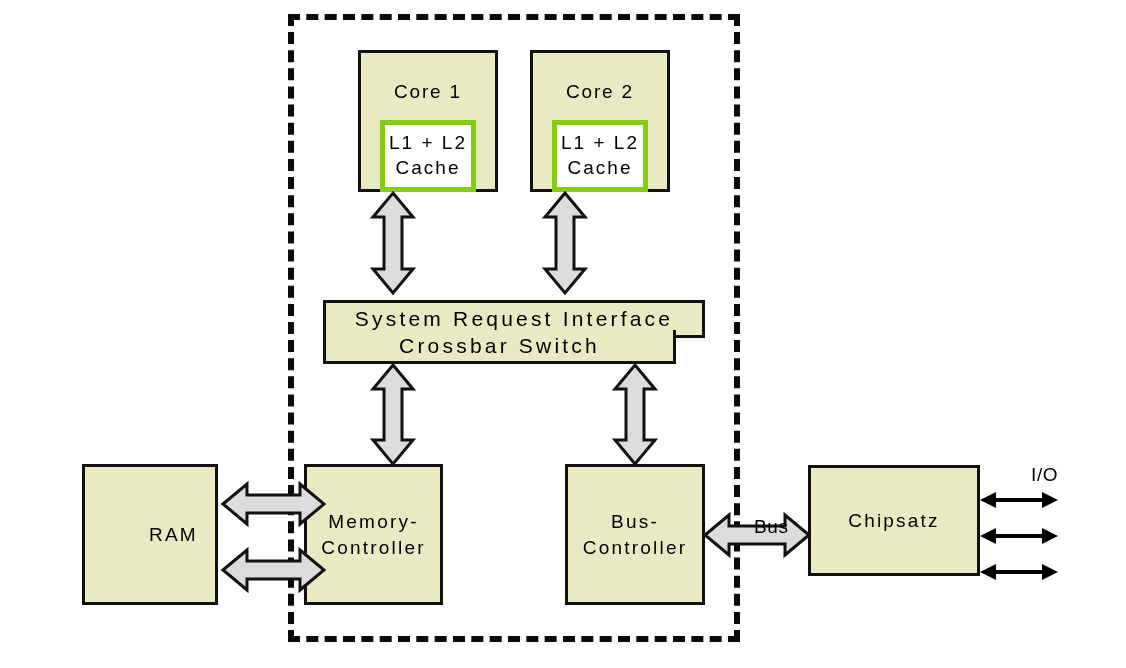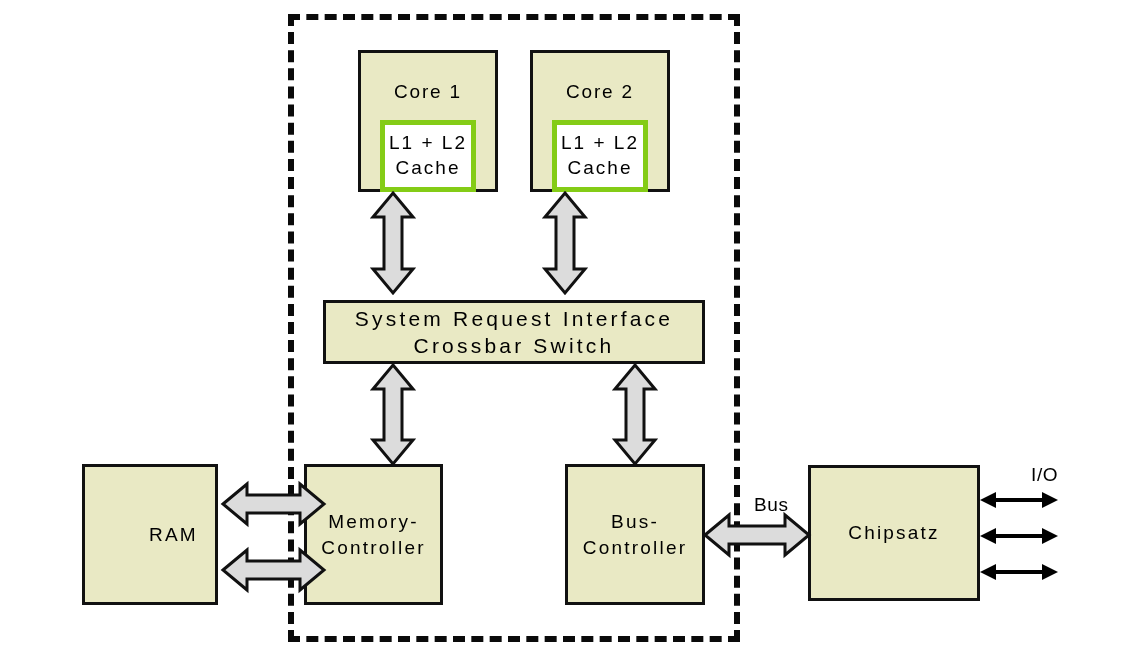--- a/index.html
+++ b/index.html
@@ -88,50 +88,50 @@
 Cache</div>
 
   <svg class="arrow" style="left:370px;top:191px;width:46px;height:104px;" viewBox="0 0 46 104">
     <polygon class="fat" points="23,2 43,26 32,26 32,78 43,78 23,102 3,78 14,78 14,26 3,26"></polygon>
   </svg>
   <svg class="arrow" style="left:542px;top:191px;width:46px;height:104px;" viewBox="0 0 46 104">
     <polygon class="fat" points="23,2 43,26 32,26 32,78 43,78 23,102 3,78 14,78 14,26 3,26"></polygon>
   </svg>
 
   <div class="bar" style="left:323px;top:300px;width:382px;height:38px;">System Request Interface</div>
-  <div class="bar lower" style="left:323px;top:330px;width:382px;height:34px;">Crossbar Switch</div>
+  <div class="bar lower" style="left:323px;top:330px;width:353px;height:34px;">Crossbar Switch</div>
 
   <svg class="arrow" style="left:370px;top:363px;width:46px;height:103px;" viewBox="0 0 46 103">
     <polygon class="fat" points="23,2 43,26 32,26 32,77 43,77 23,101 3,77 14,77 14,26 3,26"></polygon>
   </svg>
   <svg class="arrow" style="left:612px;top:363px;width:46px;height:103px;" viewBox="0 0 46 103">
     <polygon class="fat" points="23,2 43,26 32,26 32,77 43,77 23,101 3,77 14,77 14,26 3,26"></polygon>
   </svg>
 
   <div class="blk" style="left:82px;top:464px;width:136px;height:141px;padding-left:47px;">RAM</div>
 
   <div class="blk" style="left:304px;top:464px;width:139px;height:141px;">Memory-
 Controller</div>
 
   <div class="blk" style="left:565px;top:464px;width:140px;height:141px;">Bus-
 Controller</div>
 
-  <div class="blk" style="left:808px;top:465px;width:172px;height:136px;">Chipsatz</div>
+  <div class="blk" style="left:808px;top:465px;width:172px;height:111px;">Chipsatz</div>
 
   <svg class="arrow" style="left:221px;top:481px;width:105px;height:46px;" viewBox="0 0 105 46">
     <polygon class="fat" points="2,23 26,3 26,14 79,14 79,3 103,23 79,43 79,32 26,32 26,43"></polygon>
   </svg>
   <svg class="arrow" style="left:221px;top:547px;width:105px;height:46px;" viewBox="0 0 105 46">
     <polygon class="fat" points="2,23 26,3 26,14 79,14 79,3 103,23 79,43 79,32 26,32 26,43"></polygon>
   </svg>
 
   <svg class="arrow" style="left:703px;top:512px;width:108px;height:46px;" viewBox="0 0 108 46">
     <polygon class="fat" points="2,23 26,3 26,14 82,14 82,3 106,23 82,43 82,32 26,32 26,43"></polygon>
   </svg>
-  <div class="lbl" style="left:754px;top:494px;">Bus</div>
+  <div class="lbl" style="left:754px;top:516px;">Bus</div>
 
   <div class="lbl" style="left:996px;top:464px;margin-left:35px;">I/O</div>
 
   <svg class="arrow" style="left:978px;top:488px;width:82px;height:24px;" viewBox="0 0 82 24">
     <line class="thin" x1="14" y1="12" x2="68" y2="12"></line>
     <polygon class="thinhead" points="2,12 18,4 18,20"></polygon>
     <polygon class="thinhead" points="80,12 64,4 64,20"></polygon>
   </svg>
   <svg class="arrow" style="left:978px;top:524px;width:82px;height:24px;" viewBox="0 0 82 24">
     <line class="thin" x1="14" y1="12" x2="68" y2="12"></line>

